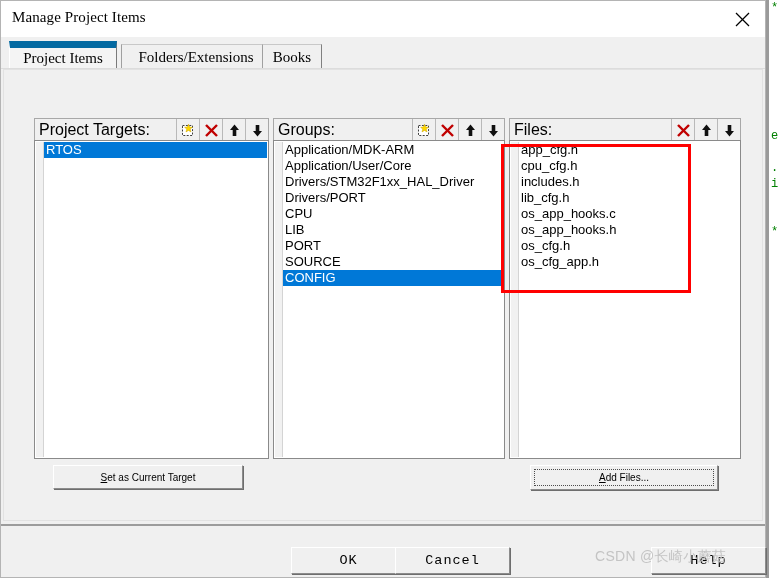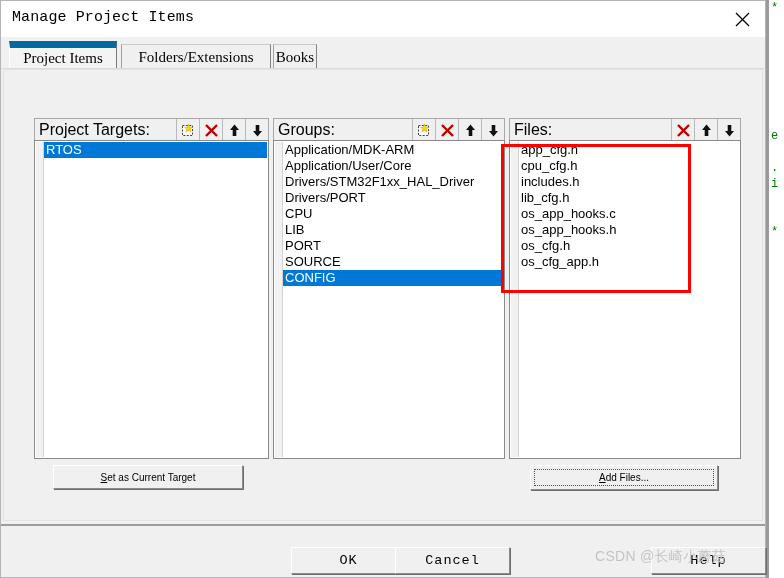--- a/index.html
+++ b/index.html
@@ -65,21 +65,21 @@
     left: 0; top: 0;
     width: 764px;
     height: 36px;
     background: #ffffff;
   }
   .title-text {
     position: absolute;
     left: 11px; top: 8px;
     font-size: 15px;
     color: #000000;
-    font-family: Liberation Mono, monospace;
+    font-family: Liberation Serif, serif;
     letter-spacing: 0.1px;
   }
   .close-btn {
     position: absolute;
     right: 0; top: 0;
     width: 46px; height: 36px;
     display: flex;
     align-items: center;
     justify-content: center;
     cursor: default;
@@ -300,21 +300,21 @@
       </div>
     </div>
 
     <div class="tabstrip">
       <div class="tab selected" style="left:8px;width:108px;">
         <span>Project Items</span>
       </div>
       <div class="tab" style="left:120px;width:150px;">
         <span>Folders/Extensions</span>
       </div>
-      <div class="tab" style="left:272px;width:44px;">
+      <div class="tab" style="left:261px;width:60px;">
         <span>Books</span>
       </div>
     </div>
     <div class="tab-underline"></div>
 
     <div class="body-panel"></div>
 
     <div class="col-header" style="left:33px; top:117px; width:235px;">
       <span class="col-label">Project Targets:</span>
       <div class="tool-group">

